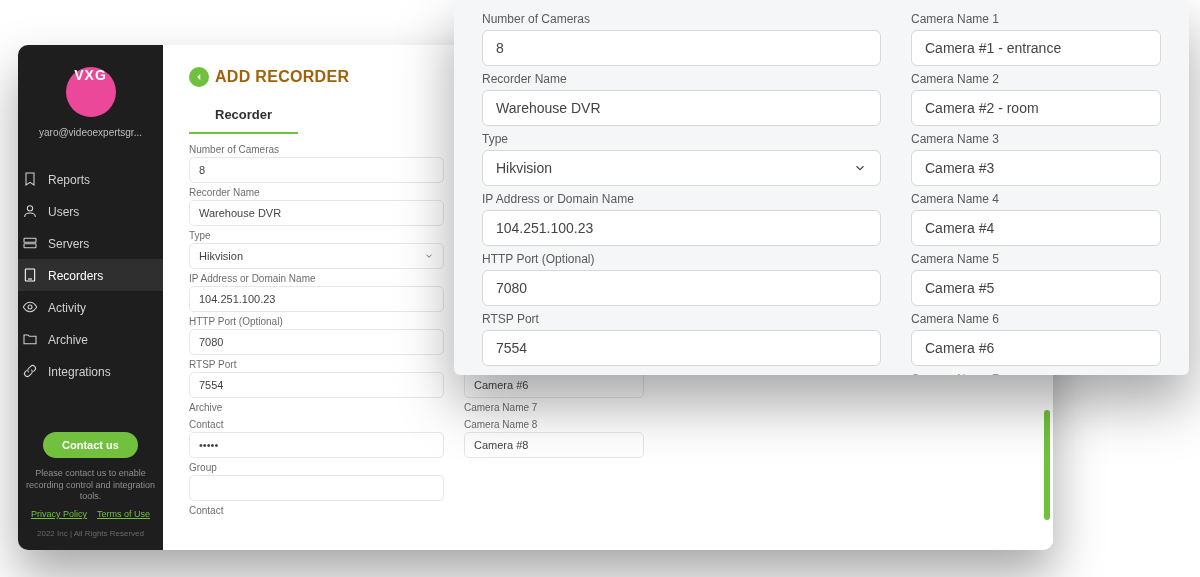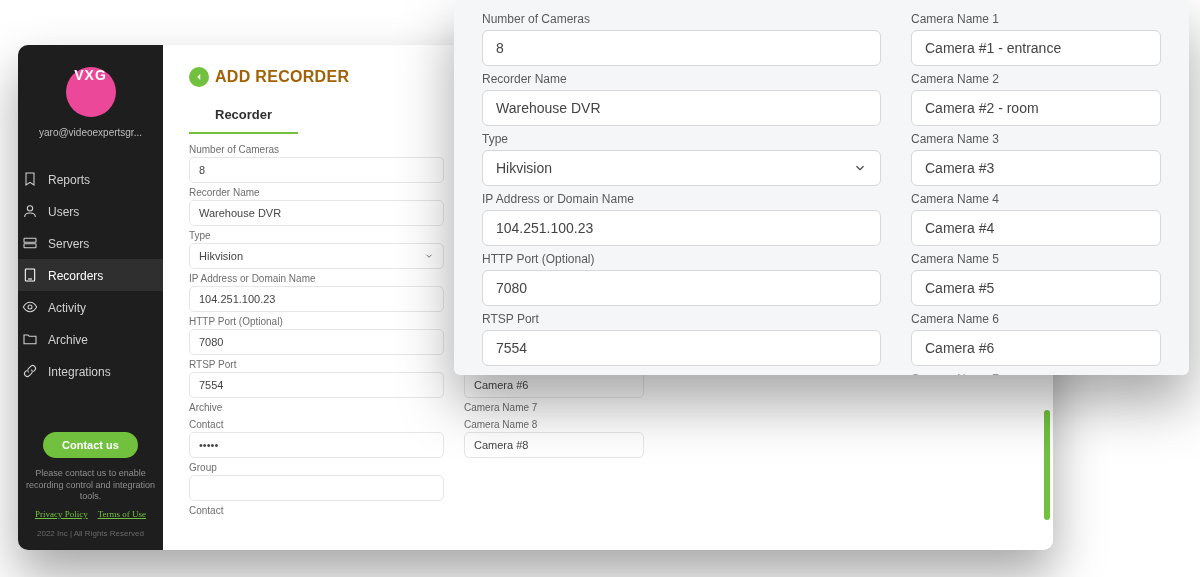--- a/index.html
+++ b/index.html
@@ -43,21 +43,21 @@
   .nav-item .icon{width:16px;height:16px;flex-shrink:0;}
   .nav-item.active{background:#2f2f2f;color:#fff;}
   .nav-item svg{fill:none;stroke:#d0d0d0;stroke-width:1.6;}
   .nav-item.active svg{stroke:#fff;}
   .contact-btn{
     margin:14px auto 10px;display:block;width:95px;height:26px;border-radius:13px;
     background:var(--green);border:none;color:#fff;font-size:11px;font-weight:600;cursor:pointer;
   }
   .side-note{color:#8f8f8f;font-size:9px;text-align:center;padding:0 6px;line-height:1.3;}
   .side-links{display:flex;justify-content:center;gap:10px;margin-top:6px;}
-  .side-links span{color:var(--green);font-size:9px;text-decoration:underline;cursor:pointer;font-family:Liberation Serif, serif;}
+  .side-links span{color:var(--green);font-size:9px;text-decoration:underline;cursor:pointer;}
   .copyright{color:#6a6a6a;font-size:8px;text-align:center;margin:10px 0 12px;}
 
   .main-small{
     flex:1;background:var(--white);display:flex;flex-direction:column;min-width:0;
   }
   .page-title-row{display:flex;align-items:center;gap:6px;padding:22px 26px 10px;}
   .back-icon{width:20px;height:20px;border-radius:50%;background:var(--green);display:flex;align-items:center;justify-content:center;}
   .back-icon svg{fill:#fff;}
   .page-title{font-size:16px;font-weight:700;color:#a16207;letter-spacing:.3px;}
 

